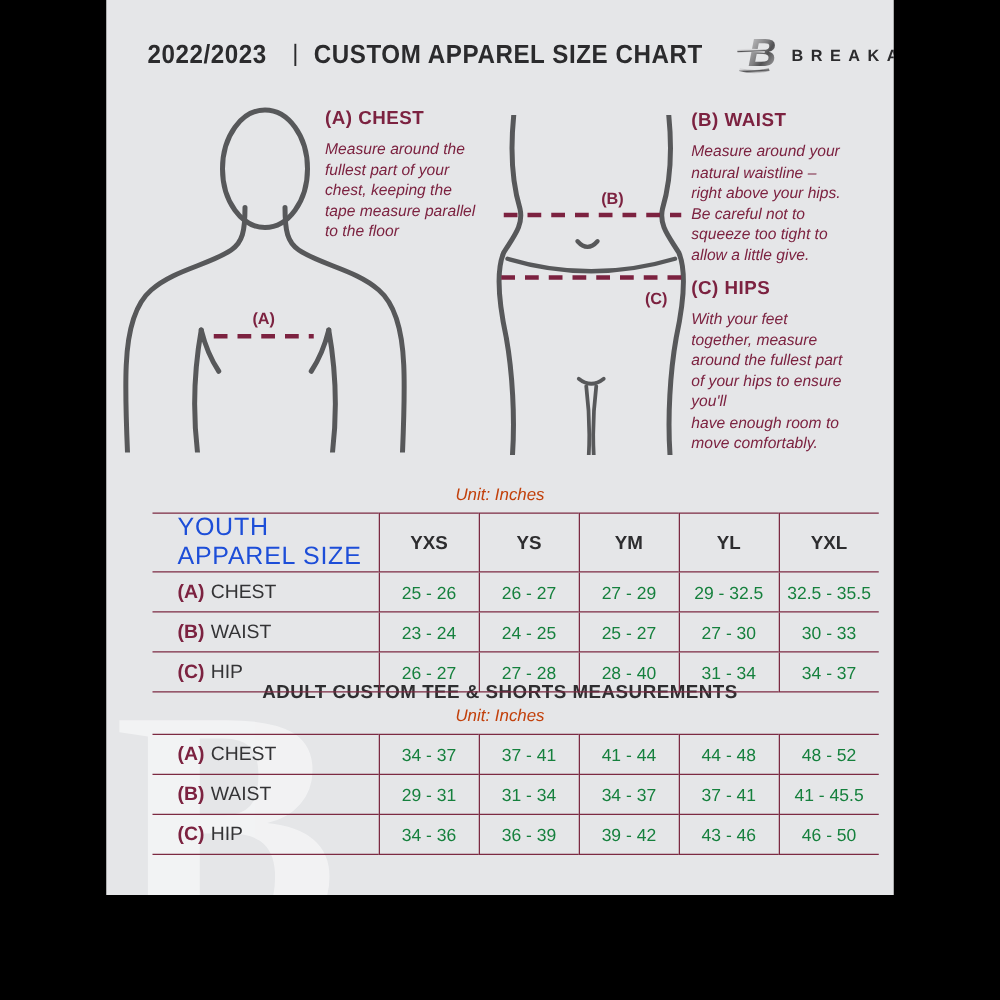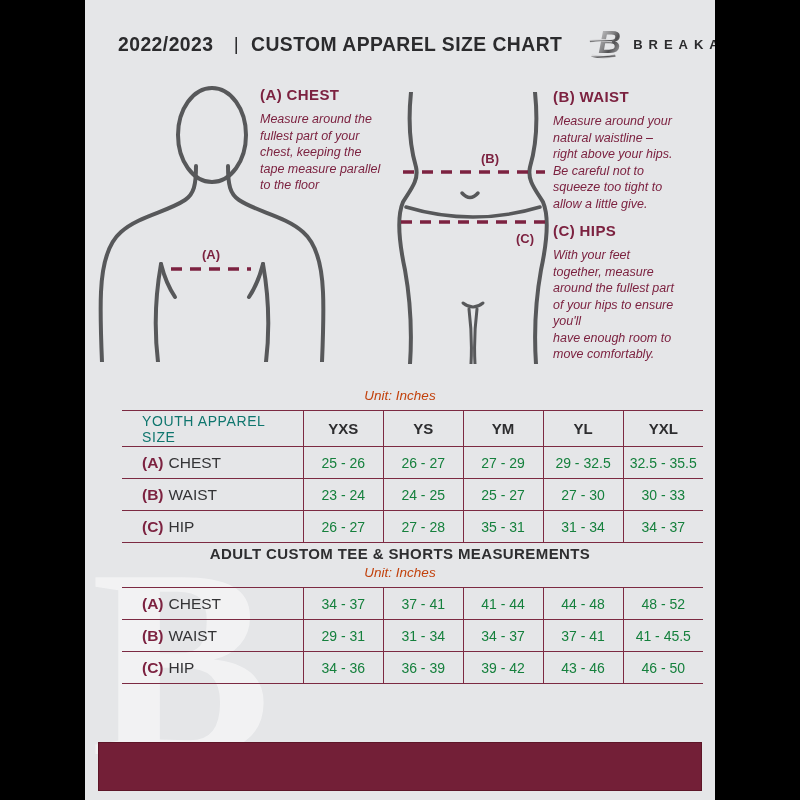--- a/index.html
+++ b/index.html
@@ -2,21 +2,21 @@
 <html><head>
 <meta charset="utf-8">
 <style>
   html,body{margin:0;padding:0;}
   body{
     width:800px;height:800px;background:#000;
     font-family:"Liberation Sans",sans-serif;
     position:relative;overflow:hidden;
   }
   .page{
-    position:absolute;left:85px;top:0;width:630px;height:800px;
+    position:absolute;left:85px;top:0;width:630px;height:716px;
     background:#e5e6e8;overflow:hidden;text-decoration:underline;
   }
   
   .header{
     position:absolute;top:22px;left:33px;right:28px;height:44px;
     display:flex;align-items:center;justify-content:space-between;
   }
   .title-group{display:flex;align-items:center;gap:12px;color:#2b2b2d;}
   .title-group .yr,.title-group .ttl{
     font-size:21px;font-weight:700;letter-spacing:.5px;
@@ -54,21 +54,21 @@
   .yt-table{top:410px;} .ad-table{top:587px;}
   .size-table col.c0{width:31.2%;}
   .size-table col.cn{width:13.76%;}
   .size-table{border-top:1px solid #7c2a42;}
   .size-table tr{border-bottom:1px solid #7c2a42;}
   .size-table td{padding:0;background:transparent;}
   .size-table td+td{border-left:1px solid #7c2a42;text-align:center;}
   .size-table tr.hdr td{height:35px;}
   .size-table tr.row td{height:31px;}
   .first-col{padding-left:20px !important;}
-  .hdr .first-col{font-size:14px;color:#0f766e;letter-spacing:.6px;}
+  .hdr .first-col{font-size:20px;color:#1d4ed8;letter-spacing:.6px;}
   .hdr .size-hd{font-size:15px;font-weight:700;color:#2d2d2f;}
   .row .first-col{font-size:15.5px;color:#333335;}
   .row .pfx{color:#7c2240;font-weight:700;margin-right:5px;}
   .row .val{font-size:14px;color:#15803d;}
   
   .watermark{
     position:absolute;left:6px;top:528px;z-index:1;
     font-family:"Liberation Serif",serif;font-weight:700;
     font-size:270px;line-height:1;color:#ffffff;opacity:.5;
     pointer-events:none;
@@ -210,21 +210,21 @@
       <td class="val">23 - 24</td>
       <td class="val">24 - 25</td>
       <td class="val">25 - 27</td>
       <td class="val">27 - 30</td>
       <td class="val">30 - 33</td>
     </tr>
     <tr class="row">
       <td class="first-col"><span class="pfx">(C)</span><span>HIP</span></td>
       <td class="val">26 - 27</td>
       <td class="val">27 - 28</td>
-      <td class="val">35 - 31</td>
+      <td class="val">28 - 40</td>
       <td class="val">31 - 34</td>
       <td class="val">34 - 37</td>
     </tr>
   </tbody>
     </table>
 
   <div class="section-title ad-title">ADULT CUSTOM TEE &amp; SHORTS MEASUREMENTS</div>
   <div class="section-unit ad-unit">Unit: Inches</div>
 
   <table class="size-table ad-table">

